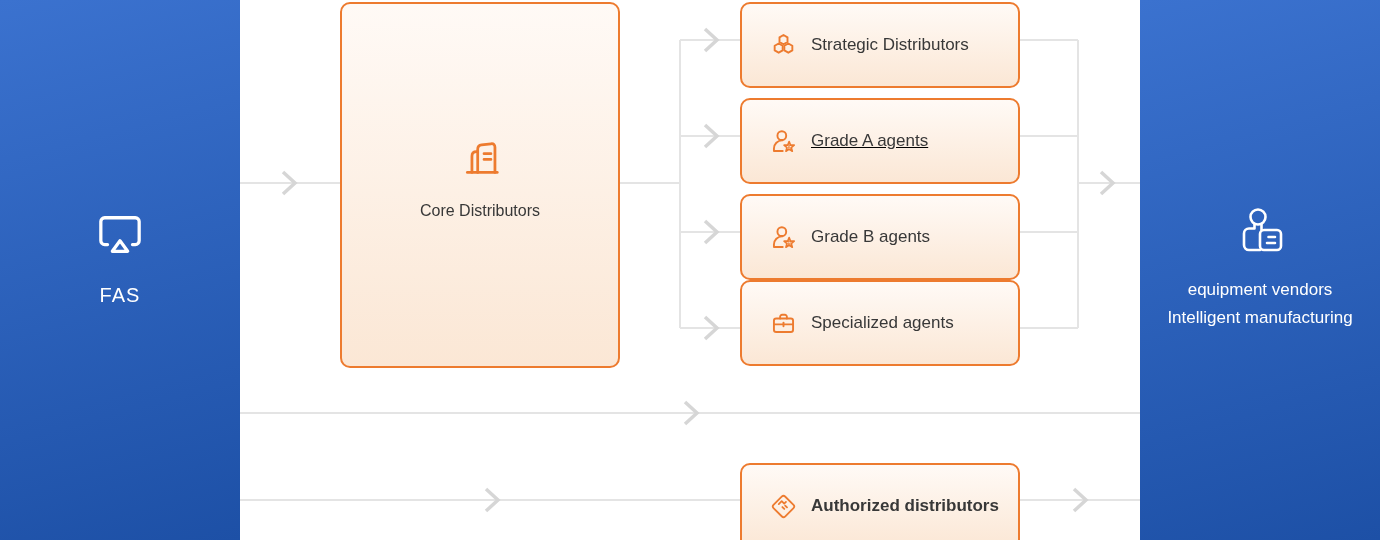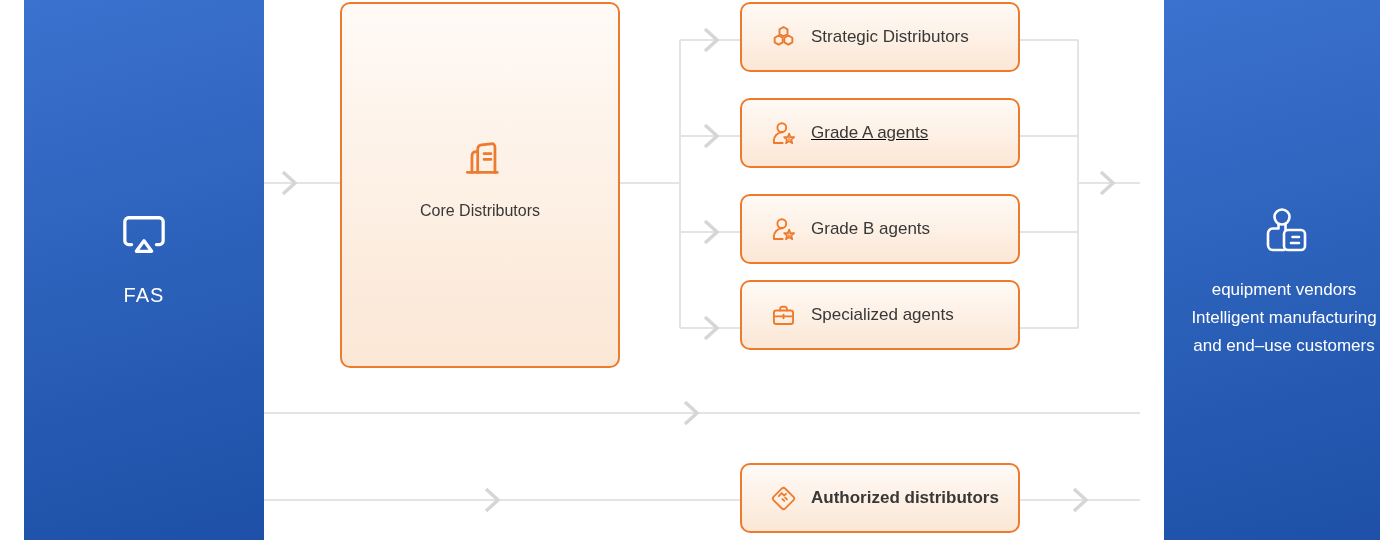--- a/index.html
+++ b/index.html
@@ -5,21 +5,20 @@
   html,body{margin:0;padding:0;background:#fff;}
   .canvas{
     position:relative;width:1380px;height:540px;overflow:hidden;
     font-family:"Liberation Sans", sans-serif;background:#fff;
   }
   .connectors{position:absolute;left:0;top:0;z-index:0;pointer-events:none;}
   .panel{
     position:absolute;top:0;width:240px;height:540px;z-index:1;
     background:linear-gradient(165deg,#3B72CF 0%,#1D50A6 100%);
     color:#fff;
-    margin-left:24px;
   }
   .panel.left{left:0;}
   .panel.right{left:1140px;}
   .panel-icon{position:absolute;}
   .panel-label{
     position:absolute;left:0;top:284px;width:240px;text-align:center;
     font-size:20px;letter-spacing:1px;color:#fff;
   }
   .panel-text{
     position:absolute;left:0;top:276px;width:240px;text-align:center;
@@ -31,21 +30,21 @@
   }
   .core{
     left:340px;top:2px;width:280px;height:366px;
   }
   .core-icon{position:absolute;left:457px;top:131px;z-index:3;}
   .core-label{
     position:absolute;left:340px;top:202px;width:280px;text-align:center;
     font-size:16px;color:#383838;z-index:3;
   }
   .chip{
-    left:740px;width:280px;height:70px;
+    left:740px;width:280px;height:86px;
     display:flex;align-items:center;padding-left:28px;
   }
   .chip svg{width:27px;height:27px;flex:0 0 auto;margin-right:14px;}
   .chip-label{font-size:17px;color:#383838;}
   .c0{top:2px;} .c1{top:98px;text-decoration:underline;} .c2{top:194px;} .c3{top:280px;} .c4{top:463px;font-weight:bold;}
 </style>
 </head>
 <body>
 
 <div class="canvas">
@@ -144,17 +143,16 @@
     <svg class="panel-icon" style="left:96px;top:206px;" width="48" height="48" viewBox="0 0 48 48" fill="none" stroke="#fff" stroke-width="2.6" stroke-linecap="round" stroke-linejoin="round">
       <circle cx="22" cy="11" r="7.5"></circle>
       <path d="M18.5 18 V22.5 H13 a5 5 0 0 0-5 5 V39 a5 5 0 0 0 5 5 H24"></path>
       <path d="M25.5 18 V23.5"></path>
       <rect x="24" y="24" width="21" height="20" rx="4"></rect>
       <path d="M32.5 31 H39 M31 37 H39"></path>
     </svg>
     <div class="panel-text">
       <div>equipment vendors</div>
       <div>Intelligent manufacturing</div>
-      <div>and end–use customers</div>
     </div>
   </div>
 
 </div>
 
 </body></html>

